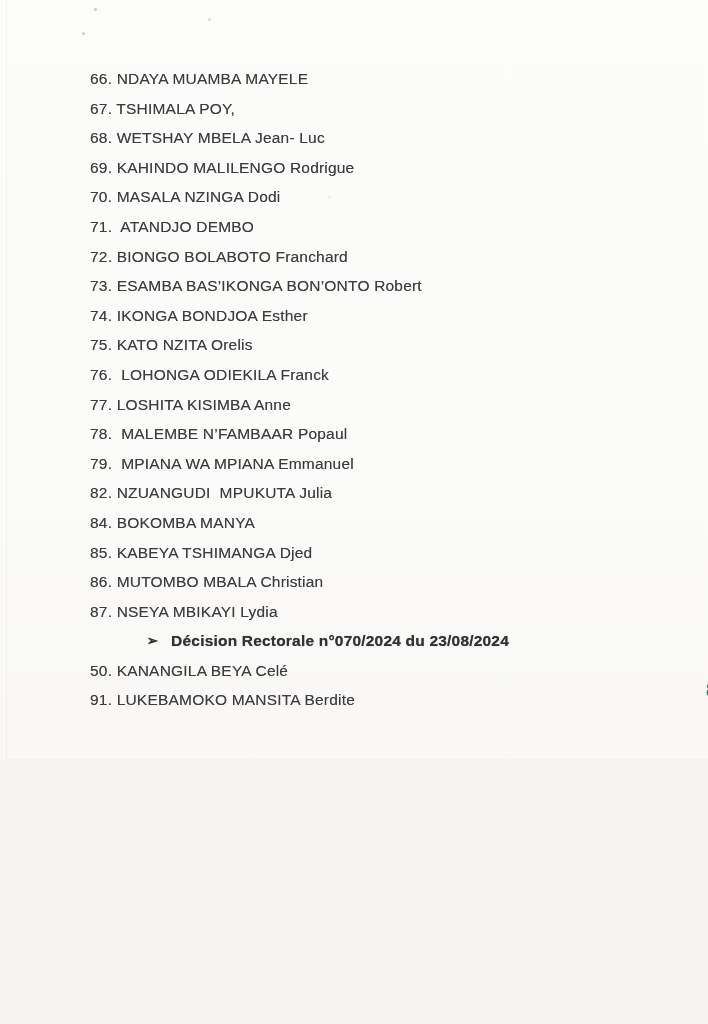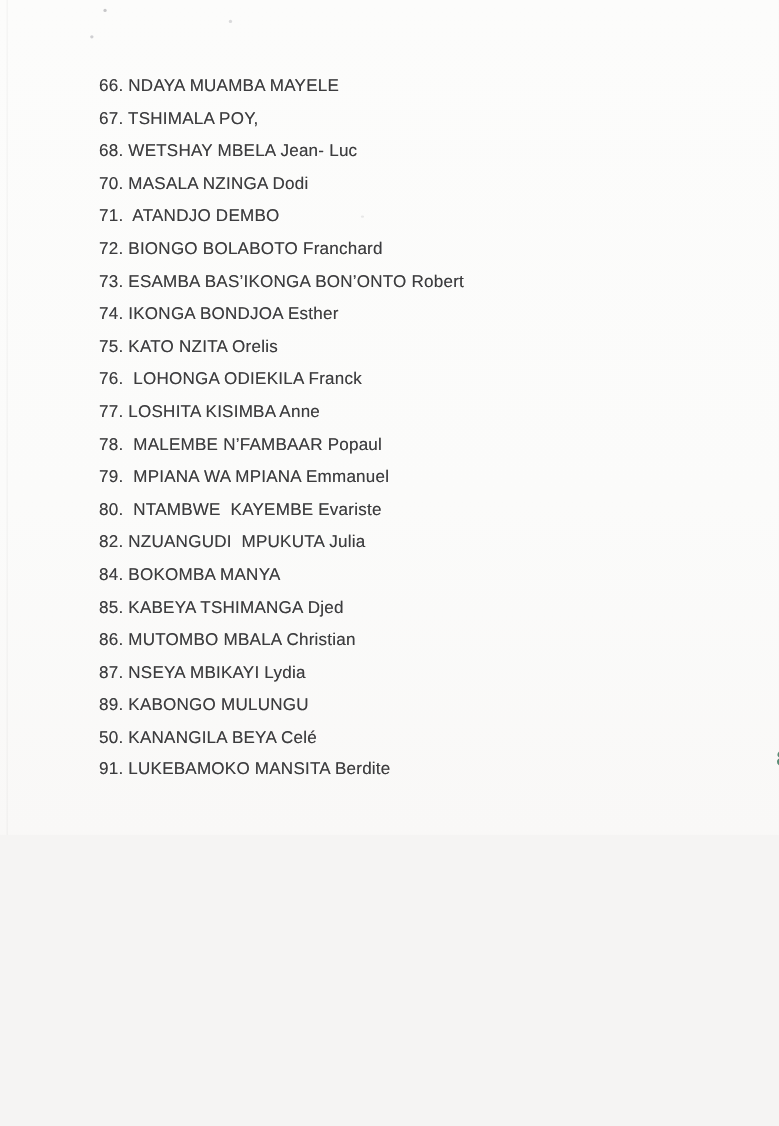--- a/index.html
+++ b/index.html
@@ -82,35 +82,35 @@
   <div class="edge-line"></div>
   <div class="speck s1"></div>
   <div class="speck s2"></div>
   <div class="speck s3"></div>
   <div class="speck s4"></div>
 
   <div class="name-list">
       <div class="line entry">66. NDAYA MUAMBA MAYELE</div>
       <div class="line entry">67. TSHIMALA POY,</div>
       <div class="line entry">68. WETSHAY MBELA Jean- Luc</div>
+      <div class="line entry">69. KAHINDO MALILENGO Rodrigue</div>
       <div class="line entry">70. MASALA NZINGA Dodi</div>
       <div class="line entry">71.  ATANDJO DEMBO</div>
       <div class="line entry">72. BIONGO BOLABOTO Franchard</div>
       <div class="line entry">73. ESAMBA BAS’IKONGA BON’ONTO Robert</div>
       <div class="line entry">74. IKONGA BONDJOA Esther</div>
       <div class="line entry">75. KATO NZITA Orelis</div>
       <div class="line entry">76.  LOHONGA ODIEKILA Franck</div>
       <div class="line entry">77. LOSHITA KISIMBA Anne</div>
       <div class="line entry">78.  MALEMBE N’FAMBAAR Popaul</div>
       <div class="line entry">79.  MPIANA WA MPIANA Emmanuel</div>
-      <div class="line entry">80.  NTAMBWE  KAYEMBE Evariste</div>
       <div class="line entry">82. NZUANGUDI  MPUKUTA Julia</div>
       <div class="line entry">84. BOKOMBA MANYA</div>
       <div class="line entry">85. KABEYA TSHIMANGA Djed</div>
       <div class="line entry">86. MUTOMBO MBALA Christian</div>
       <div class="line entry">87. NSEYA MBIKAYI Lydia</div>
-      <div class="line entry">89. KABONGO MULUNGU</div>
+      <div class="line heading"><span class="bullet">➢</span><span>Décision Rectorale n°070/2024 du 23/08/2024</span></div>
       <div class="line entry">50. KANANGILA BEYA Celé</div>
       <div class="line entry">91. LUKEBAMOKO MANSITA Berdite</div>
     </div>
 
   <div class="page-num">8</div>
 </div>
 
 </body></html>

